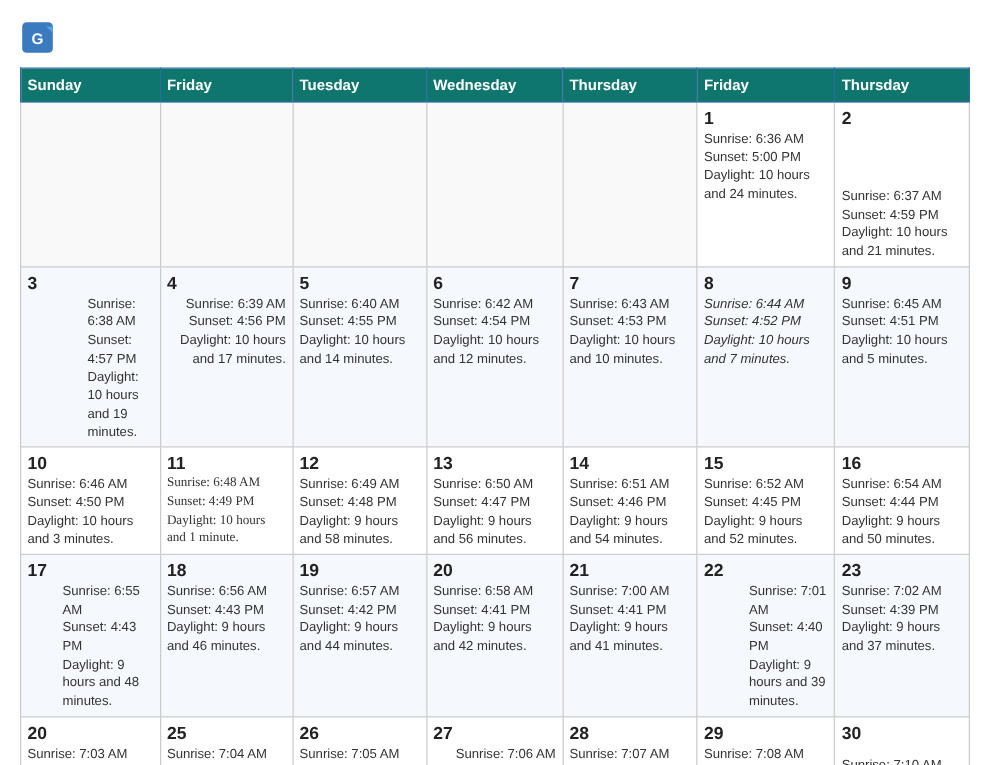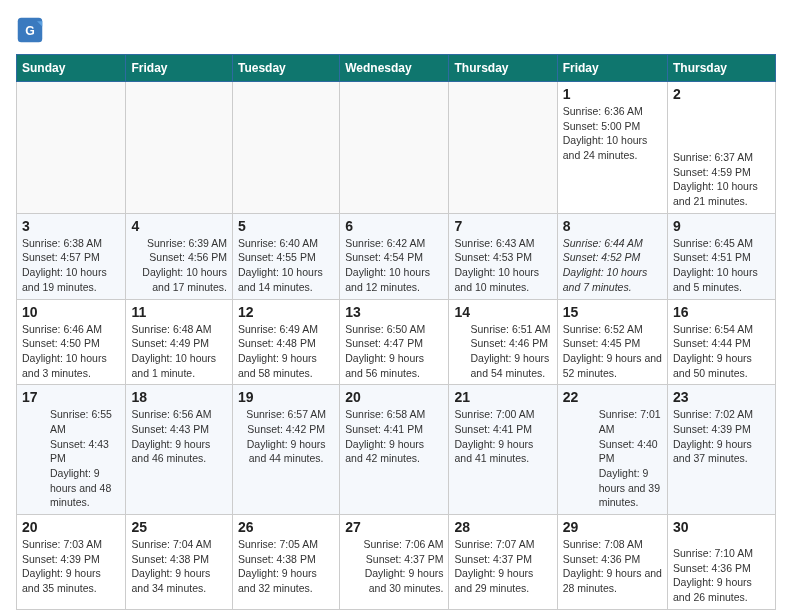--- a/index.html
+++ b/index.html
@@ -129,21 +129,21 @@
         <td>
           <span class="day-num">2</span>
           <div class="day-info" style="white-space: pre-line; margin-top: 48px;">Sunrise: 6:37 AM
 Sunset: 4:59 PM
 Daylight: 10 hours and 21 minutes.</div>
         </td>
       </tr>
       <tr>
         <td>
           <span class="day-num">3</span>
-          <div class="day-info" style="white-space: pre-line;">Sunrise: 6:38 AM
+          <div class="day-info" style="white-space: pre-line; margin-left: 48px;">Sunrise: 6:38 AM
 Sunset: 4:57 PM
 Daylight: 10 hours and 19 minutes.</div>
         </td>
         <td>
           <span class="day-num">4</span>
           <div class="day-info" style="white-space: pre-line; text-align: right;">Sunrise: 6:39 AM
 Sunset: 4:56 PM
 Daylight: 10 hours and 17 minutes.</div>
         </td>
         <td>
@@ -179,39 +179,39 @@
       </tr>
       <tr>
         <td>
           <span class="day-num">10</span>
           <div class="day-info" style="white-space: pre-line;">Sunrise: 6:46 AM
 Sunset: 4:50 PM
 Daylight: 10 hours and 3 minutes.</div>
         </td>
         <td>
           <span class="day-num">11</span>
-          <div class="day-info" style="white-space: pre-line;">Sunrise: 6:48 AM
+          <div class="day-info" style="white-space: pre-line; font-family: Liberation Serif, serif;">Sunrise: 6:48 AM
 Sunset: 4:49 PM
 Daylight: 10 hours and 1 minute.</div>
         </td>
         <td>
           <span class="day-num">12</span>
           <div class="day-info" style="white-space: pre-line;">Sunrise: 6:49 AM
 Sunset: 4:48 PM
 Daylight: 9 hours and 58 minutes.</div>
         </td>
         <td>
           <span class="day-num">13</span>
           <div class="day-info" style="white-space: pre-line;">Sunrise: 6:50 AM
 Sunset: 4:47 PM
 Daylight: 9 hours and 56 minutes.</div>
         </td>
         <td>
           <span class="day-num">14</span>
-          <div class="day-info" style="white-space: pre-line; margin-left: 16px;">Sunrise: 6:51 AM
+          <div class="day-info" style="white-space: pre-line;">Sunrise: 6:51 AM
 Sunset: 4:46 PM
 Daylight: 9 hours and 54 minutes.</div>
         </td>
         <td>
           <span class="day-num">15</span>
           <div class="day-info" style="white-space: pre-line;">Sunrise: 6:52 AM
 Sunset: 4:45 PM
 Daylight: 9 hours and 52 minutes.</div>
         </td>
         <td>
@@ -229,21 +229,21 @@
 Daylight: 9 hours and 48 minutes.</div>
         </td>
         <td>
           <span class="day-num">18</span>
           <div class="day-info" style="white-space: pre-line;">Sunrise: 6:56 AM
 Sunset: 4:43 PM
 Daylight: 9 hours and 46 minutes.</div>
         </td>
         <td>
           <span class="day-num">19</span>
-          <div class="day-info" style="white-space: pre-line; text-align: center;">Sunrise: 6:57 AM
+          <div class="day-info" style="white-space: pre-line;">Sunrise: 6:57 AM
 Sunset: 4:42 PM
 Daylight: 9 hours and 44 minutes.</div>
         </td>
         <td>
           <span class="day-num">20</span>
           <div class="day-info" style="white-space: pre-line;">Sunrise: 6:58 AM
 Sunset: 4:41 PM
 Daylight: 9 hours and 42 minutes.</div>
         </td>
         <td>

